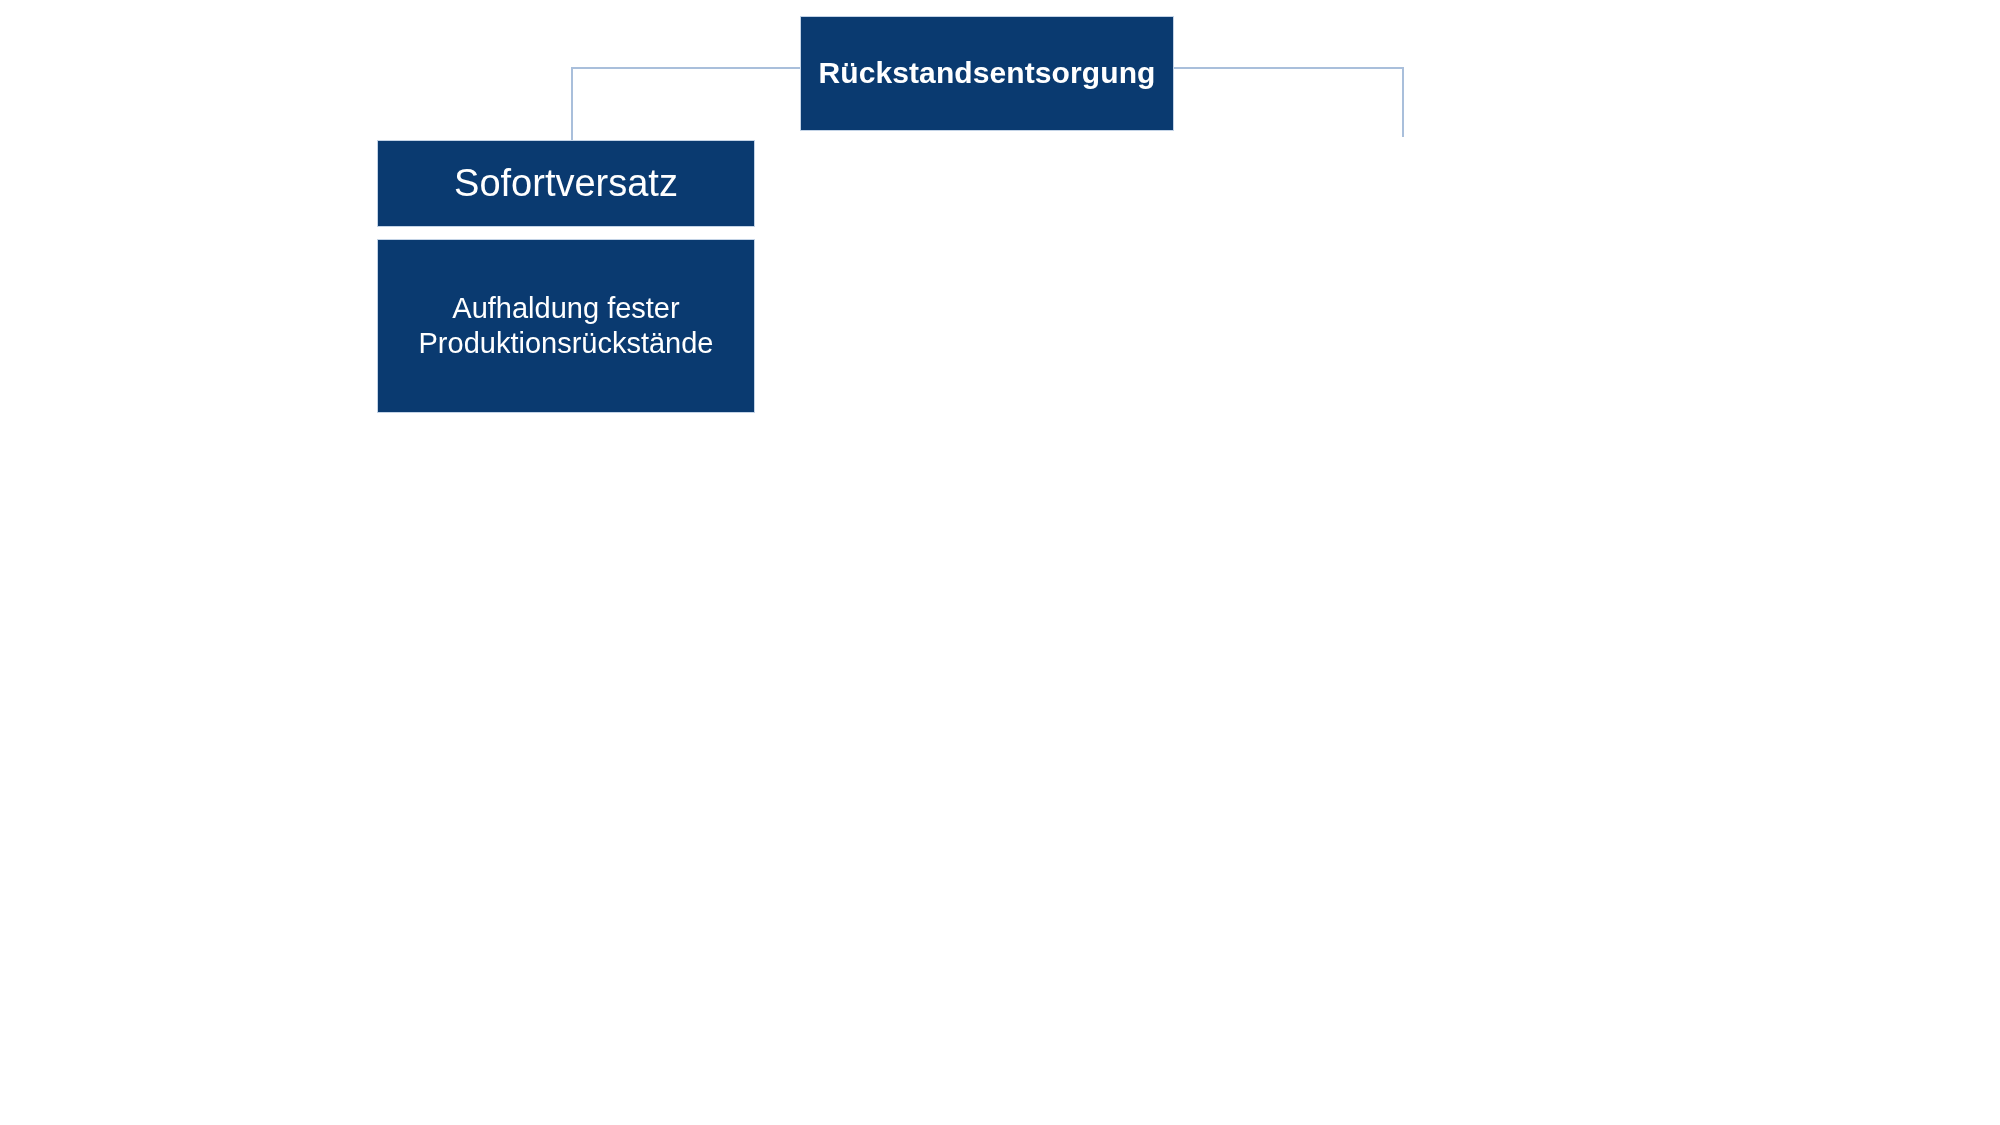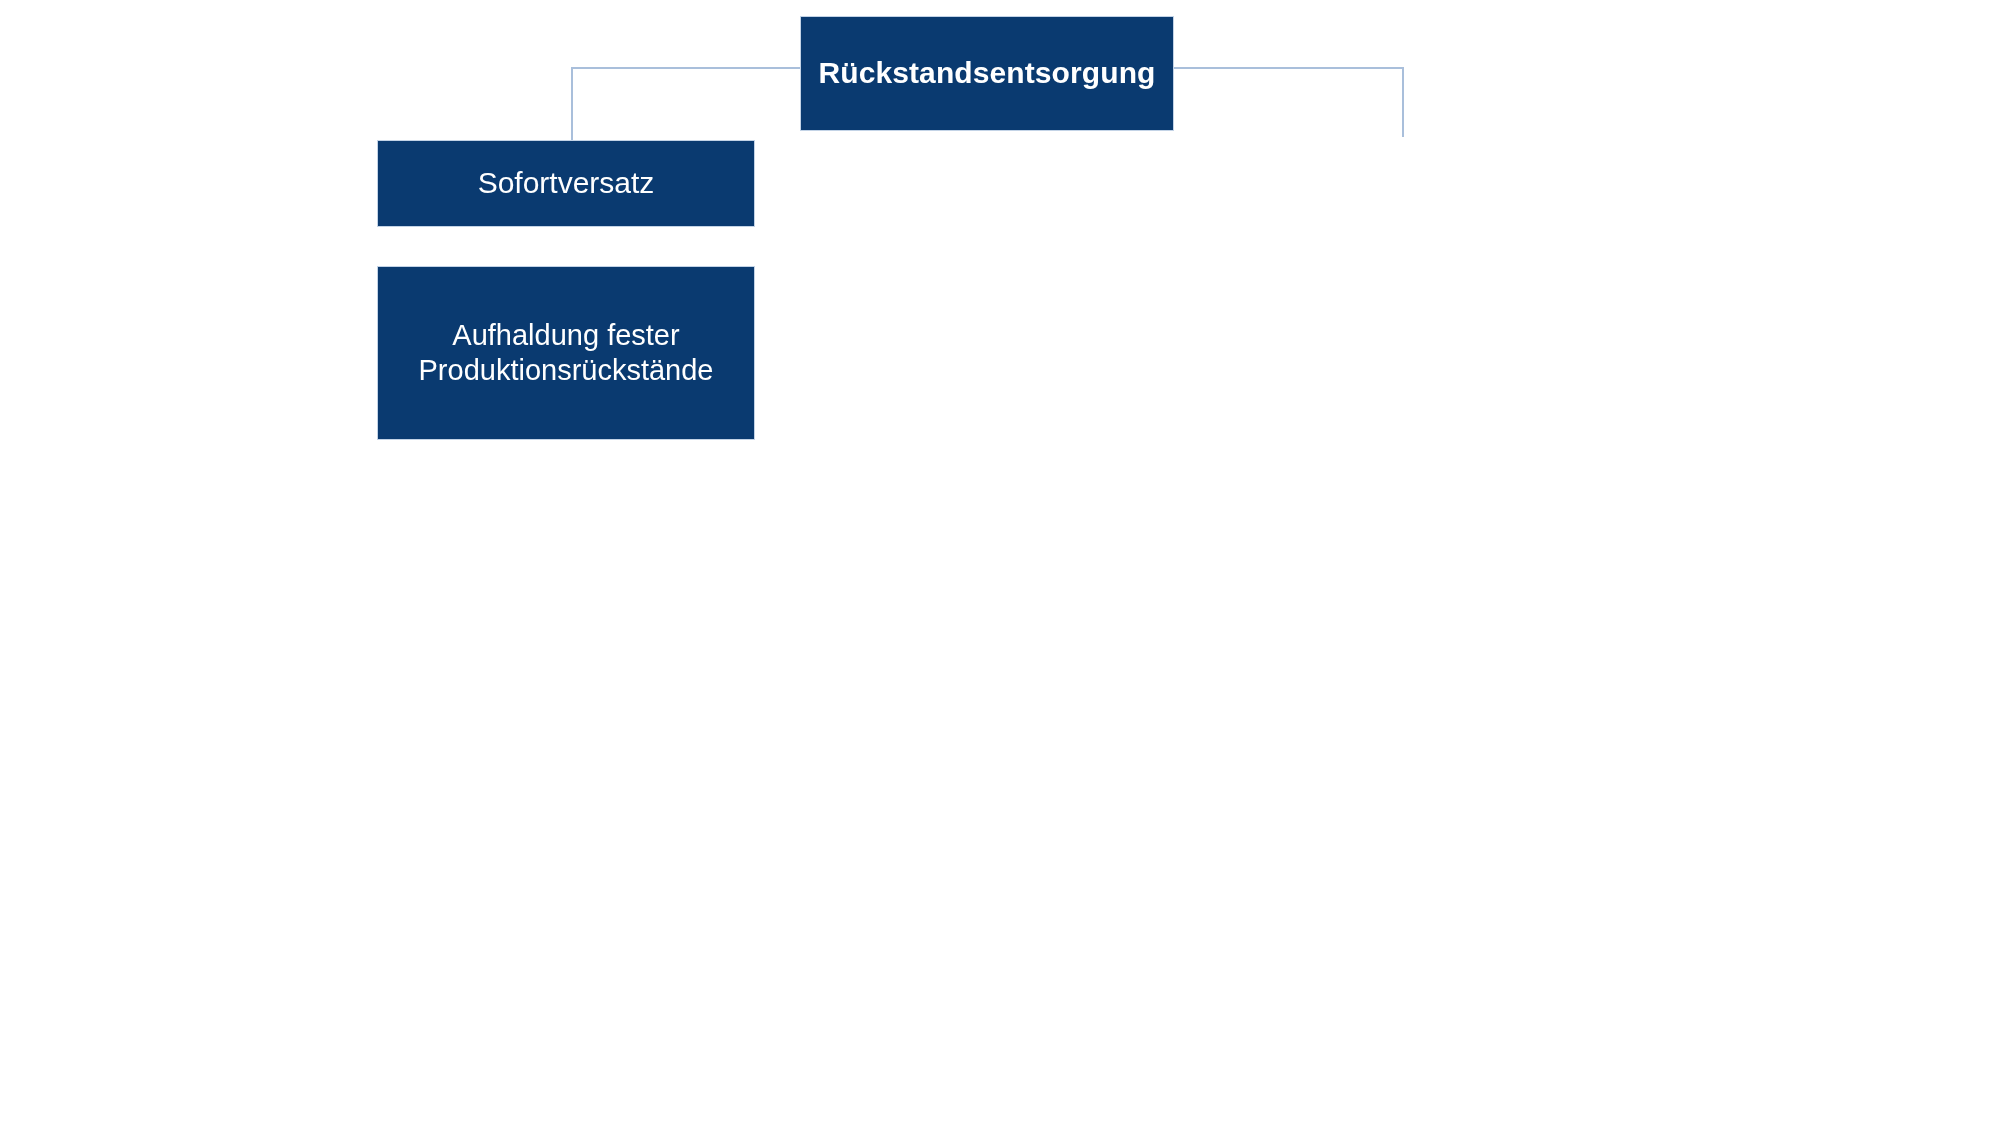--- a/index.html
+++ b/index.html
@@ -70,31 +70,30 @@
   }
 
   
   #node-sofortversatz {
     left: 377px;
     top: 140px;
     width: 378px;
     height: 87px;
   }
   #node-sofortversatz .node-label {
-    font-size: 30px;
+    font-size: 38px;
     font-weight: normal;
   }
 
   
   #node-aufhaldung {
     left: 377px;
     top: 239px;
     width: 378px;
     height: 174px;
-    margin-top: 27px;
   }
   #node-aufhaldung .node-label {
     font-size: 29px;
     font-weight: normal;
   }
 
   
   #node-haldenwaesser {
     left: 1217px;
     top: 136px;

